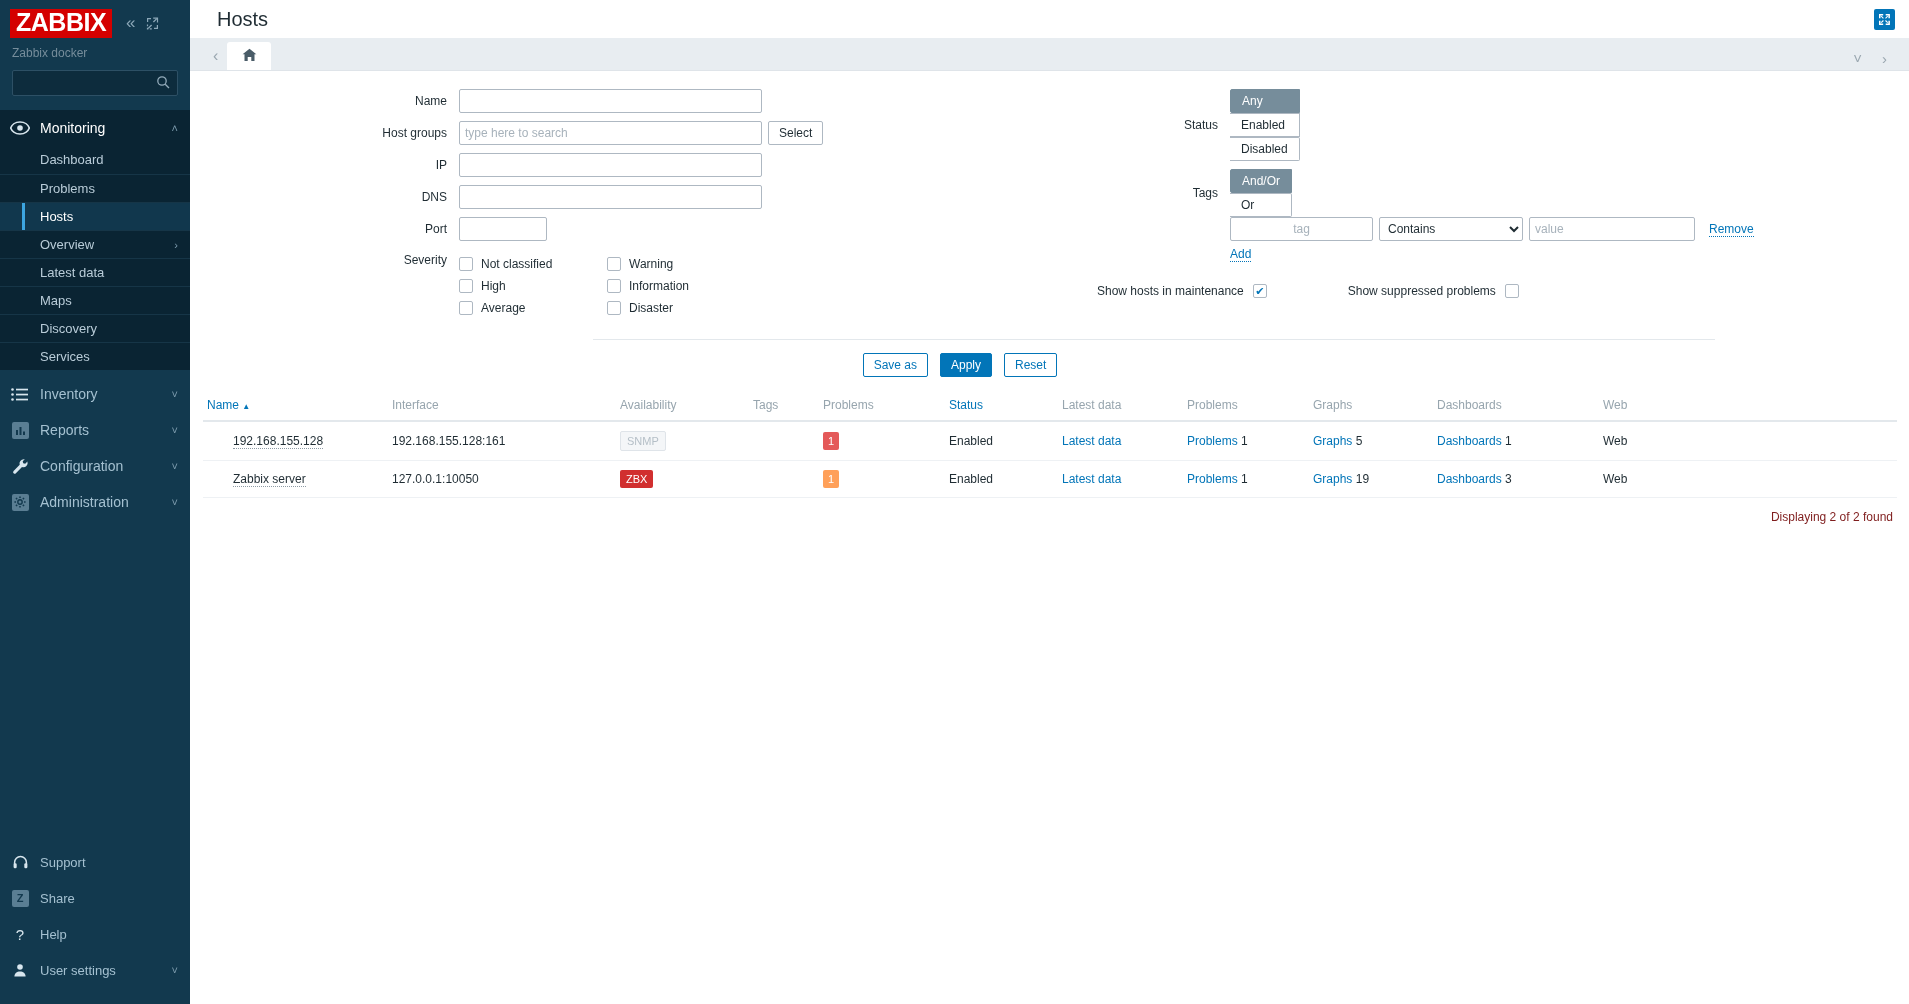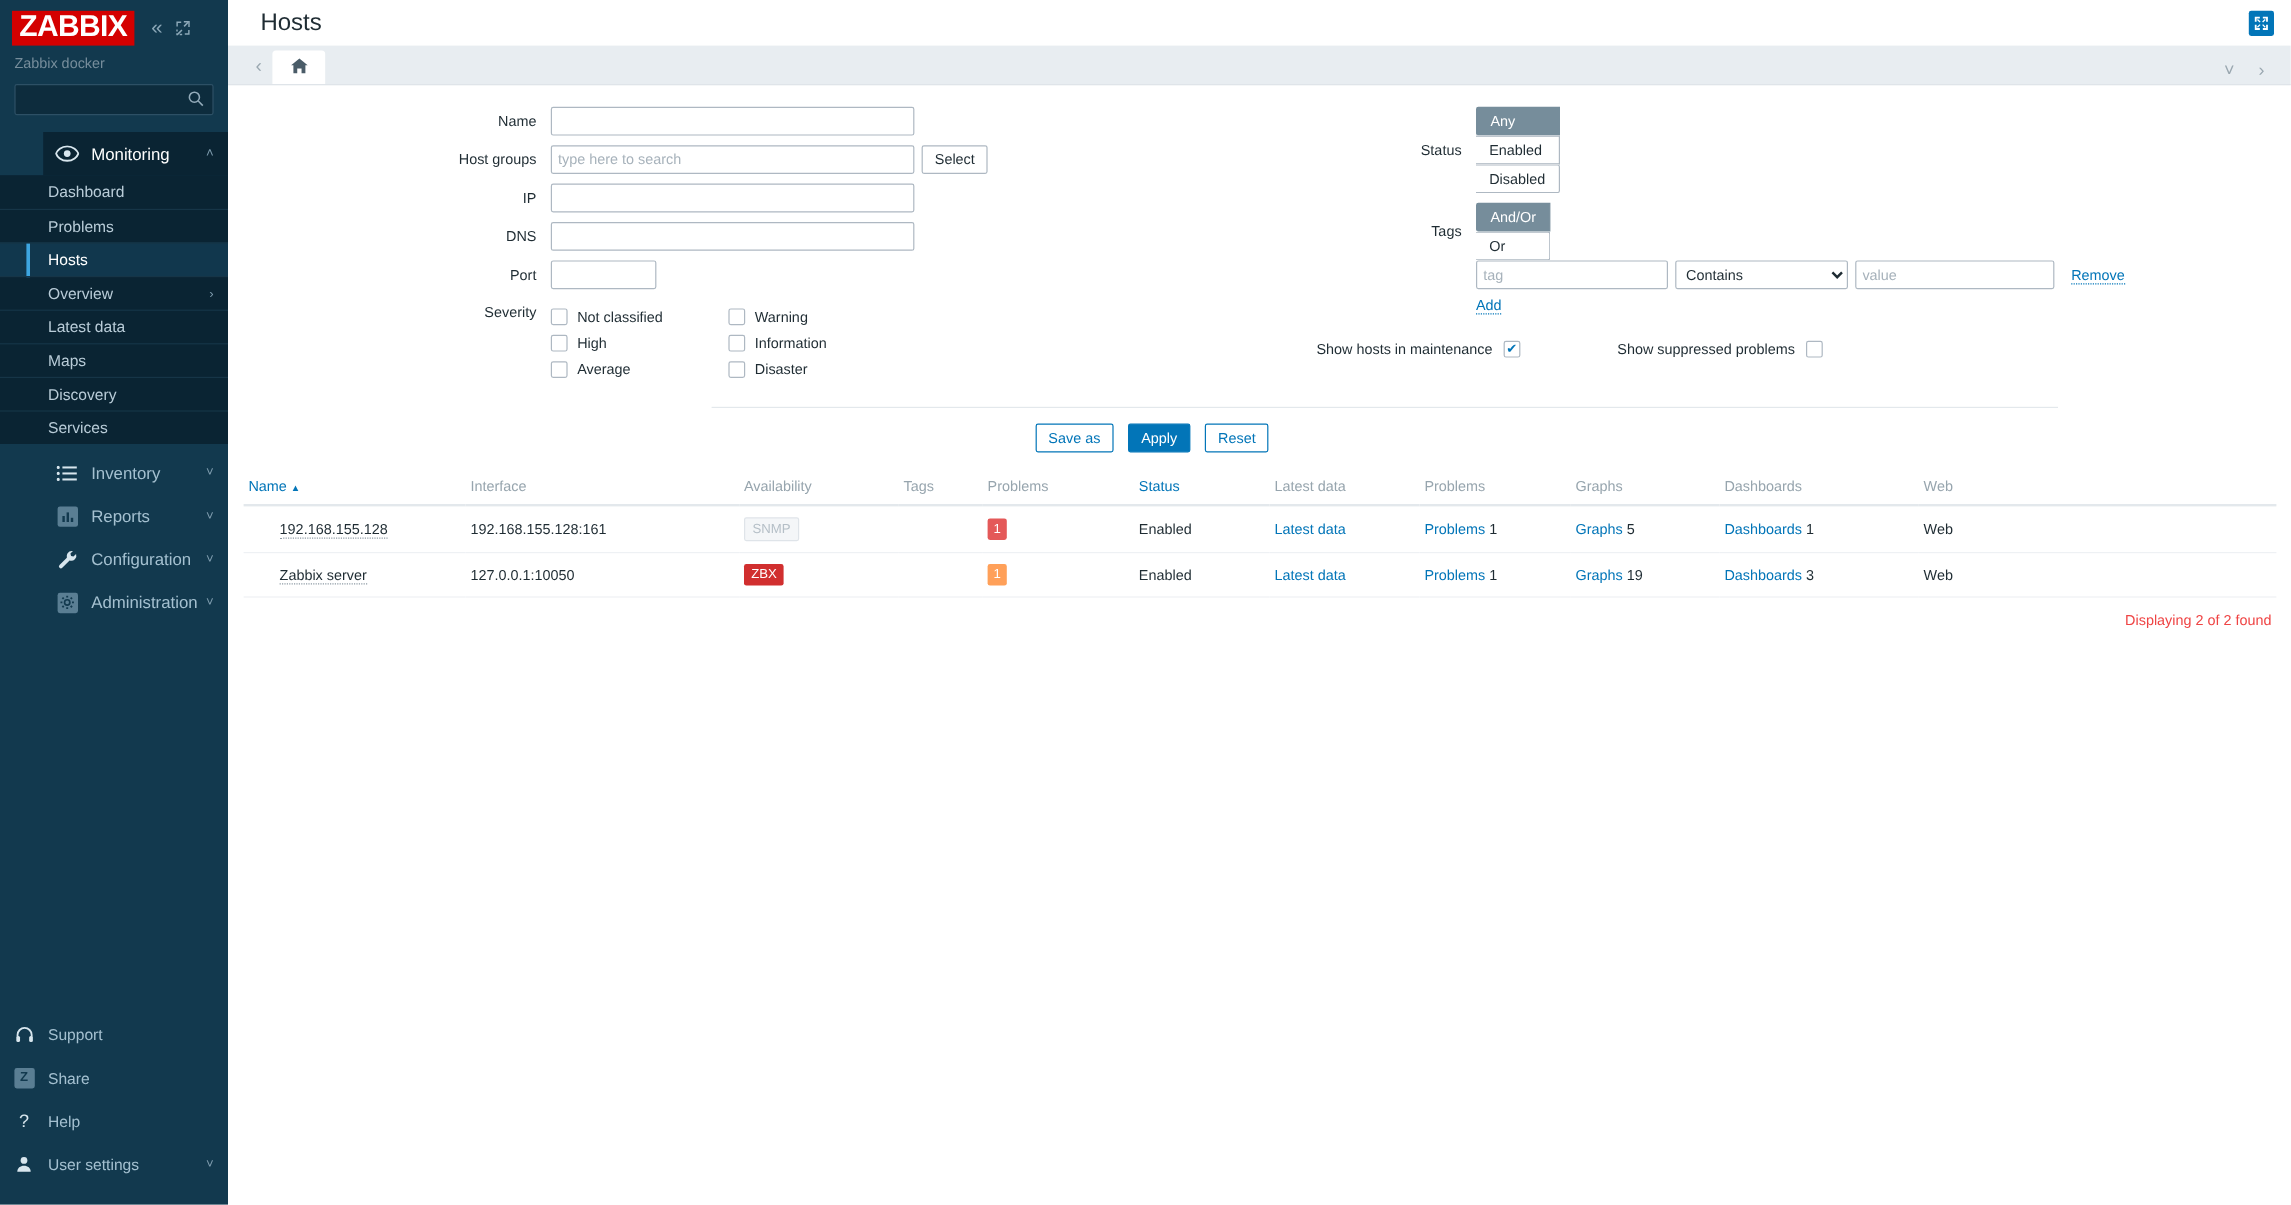--- a/index.html
+++ b/index.html
@@ -59,21 +59,20 @@
     position: absolute; right: 20px; top: 5px;
     color: #93abba; pointer-events: none;
   }
 
   .sb-nav { flex: 1 1 auto; overflow: hidden; }
   .sb-group-head {
     display: flex; align-items: center;
     height: 36px; padding: 0 12px 0 0;
     color: #a4c0d0; font-size: 14px; cursor: pointer;
     position: relative;
-    margin-left: 36px;
   }
   .sb-group-head.active { background: #0a2433; color: #ffffff; }
   .sb-group-head .gi {
     width: 40px; min-width: 40px;
     display: flex; align-items: center; justify-content: center;
     color: #d8e6ee;
   }
   .sb-group-head .gl { flex: 1 1 auto; }
   .sb-group-head .ga { color: #7e9cae; font-size: 11px; }
   .sb-sub { background: #0a2433; }
@@ -220,21 +219,21 @@
   }
   .cbx {
     width: 14px; height: 14px; border: 1px solid #aeb8c2;
     border-radius: 2px; background: #fff; margin-right: 8px;
     display: inline-flex; align-items: center; justify-content: center;
     cursor: pointer;
   }
   .cbx.checked::after {
     content: "\2714"; color: #0275b8; font-size: 11px; line-height: 1;
   }
-  .tag-input { width: 160px; }
+  .tag-input { width: 143px; text-align: center; }
   .tag-select {
     width: 144px; height: 24px; border: 1px solid #aeb8c2; border-radius: 2px;
     font-size: 12px; color: #1f2c33; background: #fff;
     font-family: "Liberation Sans", sans-serif;
     margin-left: 6px; padding: 0 4px;
   }
   .tag-value { width: 166px; margin-left: 6px; }
   .link { color: #0275b8; cursor: pointer; text-decoration: none; }
   .link-dotted { border-bottom: 1px dotted #0275b8; }
   .link-remove { margin-left: 14px; }
@@ -279,21 +278,21 @@
   .if-zbx { background: #d12f2f; color: #fff; }
   .prob-badge {
     display: inline-block; min-width: 15px; text-align: center;
     padding: 2px 5px; border-radius: 2px; color: #fff; font-size: 11px;
     line-height: 14px;
   }
   .status-enabled { color: #38a73a; }
   .muted { color: #9aa7b0; }
   .count { color: #1f2c33; }
   .footer-count {
-    text-align: right; color: #ef4444; font-size: 12px;
+    text-align: right; color: #7f1d1d; font-size: 12px;
     padding: 12px 4px 0 0;
   }
   .col-name { width: 185px; }
   .col-iface { width: 228px; }
   .col-avail { width: 133px; }
   .col-tags { width: 70px; }
   .col-problems { width: 126px; }
   .col-status { width: 113px; }
   .col-latest { width: 125px; }
   .col-problink { width: 126px; }

